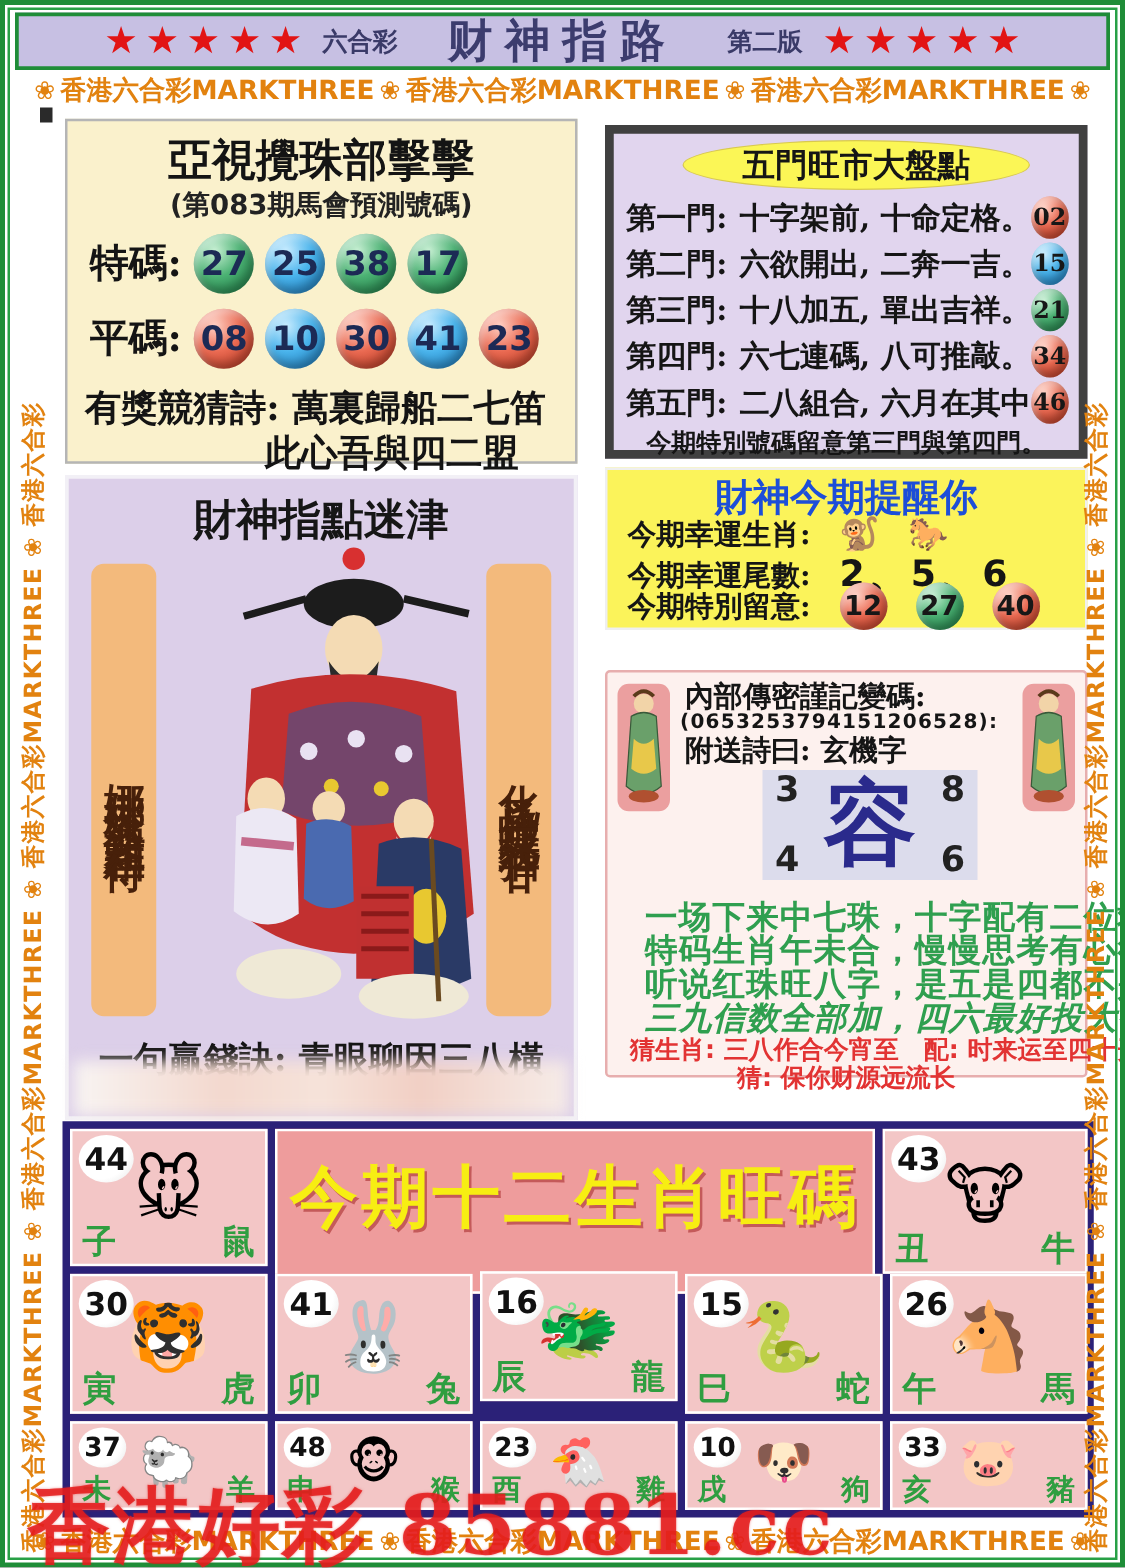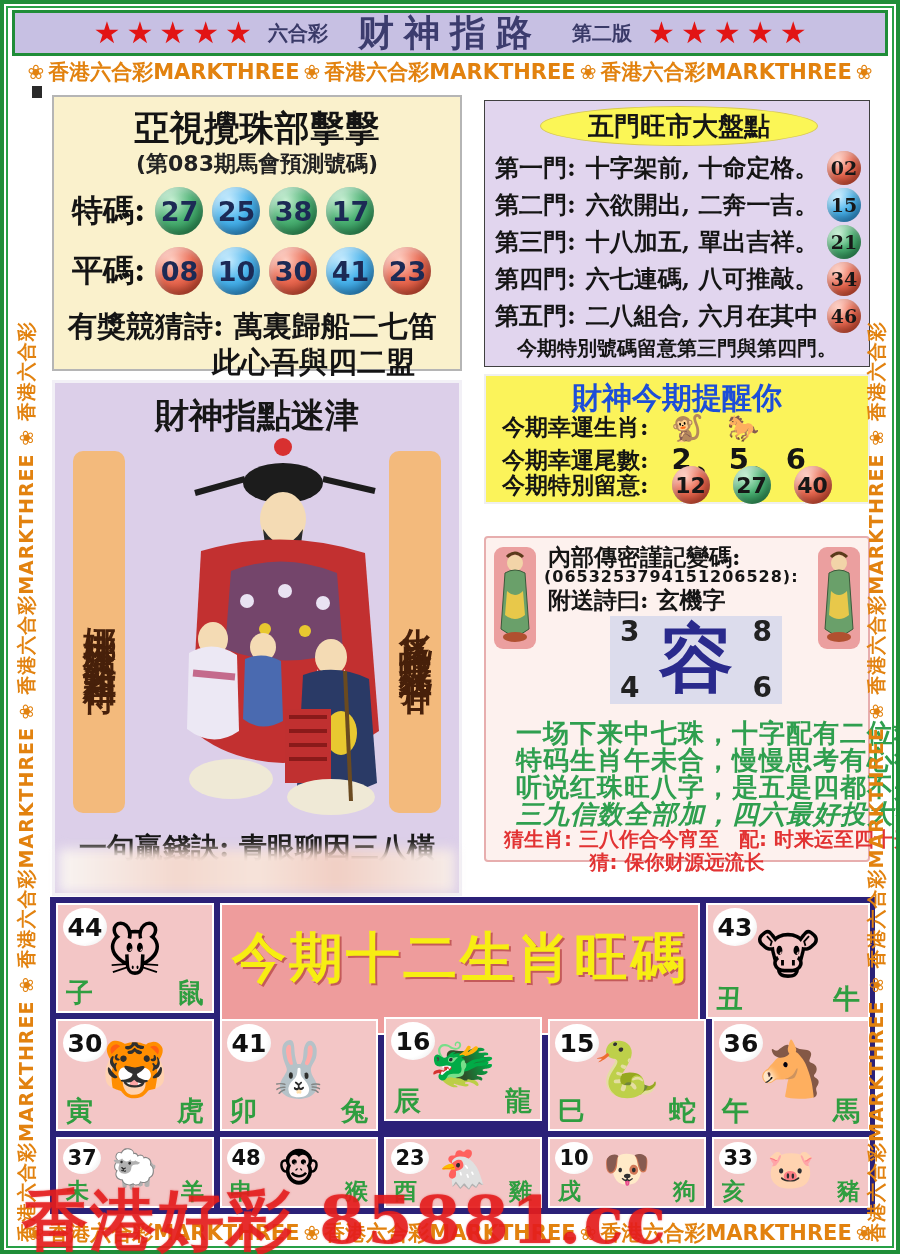--- a/index.html
+++ b/index.html
@@ -9,21 +9,21 @@
   .b{font-weight:bold;}
   .serif{font-family:"DejaVu Serif","Liberation Serif",serif;}
   
   .frame-outer{inset:0;border:4px solid #1f8d38;z-index:5;pointer-events:none;}
   .frame-inner{inset:6px;border:2px solid #28a046;z-index:5;pointer-events:none;}
   
   .header{left:12px;right:12px;top:10px;height:46px;background:#c7c0e3;border:3px solid #1f8d38;
           display:flex;align-items:center;justify-content:center;gap:6px;box-sizing:border-box;z-index:2;}
   .star{color:#e21414;font-size:30px;line-height:1;text-shadow:0 0 1px #fff inset;}
   .hdr-small{font-size:20px;color:#3a3a68;margin:0 10px;}
-  .hdr-title{font-size:36px;color:#3c3c6e;letter-spacing:10px;margin:0 14px;}
+  .hdr-title{font-size:36px;color:#3c3c6e;letter-spacing:10px;margin:0 24px;}
   
   .brandrow{left:0;right:0;display:flex;align-items:center;justify-content:center;gap:4px;
             color:#e2820f;font-weight:bold;font-size:21px;white-space:nowrap;z-index:2;}
   .flower{color:#e2820f;font-size:20px;}
   .side-text{width:1180px;height:30px;transform:rotate(-90deg);transform-origin:0 0;
              color:#e2820f;font-weight:bold;font-size:19px;white-space:nowrap;letter-spacing:1px;z-index:2;}
   
   .panel{box-sizing:border-box;}
   
   .ball{display:inline-flex;align-items:center;justify-content:center;border-radius:50%;font-weight:bold;
@@ -45,21 +45,21 @@
   
   .box-maze{left:52px;top:380px;width:410px;height:516px;background:#dccfe9;border:3px solid #f2f0f6;}
   .maze-title{left:0;right:0;top:10px;text-align:center;font-size:34px;color:#161616;}
   .banner{top:68px;width:52px;height:362px;background:#f3ba7c;border-radius:10px;
           writing-mode:vertical-rl;text-orientation:upright;letter-spacing:9px;
           font-size:33px;font-weight:bold;color:#47200a;display:flex;align-items:center;justify-content:center;}
   .maze-bottom{left:0;right:0;top:446px;text-align:center;font-size:28px;color:#141414;}
   .blur-strip{left:4px;right:4px;top:466px;height:44px;filter:blur(6px);
               background:linear-gradient(90deg,#f8f4f2,#f3d8ce 30%,#f6e3da 50%,#f1cfc4 70%,#f6ece8);}
   
-  .box-doors{left:484px;top:100px;width:386px;height:267px;background:#e1d5ee;border:1px solid #404040;}
+  .box-doors{left:484px;top:100px;width:386px;height:267px;background:#e1d5ee;border:7px solid #404040;}
   .doors-oval{left:55px;top:5px;width:276px;height:38px;background:#fbf656;border:1px solid #d8c94e;
               border-radius:50%;display:flex;align-items:center;justify-content:center;
               font-size:26px;font-weight:bold;color:#151515;}
   .door-row{left:10px;right:8px;display:flex;align-items:center;font-size:24px;font-weight:bold;color:#151515;white-space:nowrap;}
   .door-row .txt{margin-left:10px;}
   .door-row .ball{margin-left:auto;}
   .doors-footer{left:0;right:0;top:234px;text-align:center;font-size:20px;font-weight:bold;color:#151515;}
   
   .box-remind{left:484px;top:374px;width:386px;height:130px;background:#fbf35a;border:2px solid #efefef;}
   .remind-title{left:0;right:0;top:2px;text-align:center;font-size:30px;color:#1d4ed8;}
@@ -312,21 +312,21 @@
       <span class="branch serif">辰</span>
       <span class="aname serif">龍</span>
     </div>
     <div class="abs gcell" style="left:498px;top:122px;width:158px;height:112px;">
       <span class="badge">15</span>
       <span class="animal">🐍</span>
       <span class="branch serif">巳</span>
       <span class="aname serif">蛇</span>
     </div>
     <div class="abs gcell" style="left:662px;top:122px;width:158px;height:112px;">
-      <span class="badge">36</span>
+      <span class="badge">26</span>
       <span class="animal">🐴</span>
       <span class="branch serif">午</span>
       <span class="aname serif">馬</span>
     </div>
 
     <div class="abs gcell" style="left:6px;top:240px;width:158px;height:71px;">
       <span class="badge small">37</span>
       <span class="animal small">🐑</span>
       <span class="branch small serif">未</span>
       <span class="aname small serif">羊</span>

